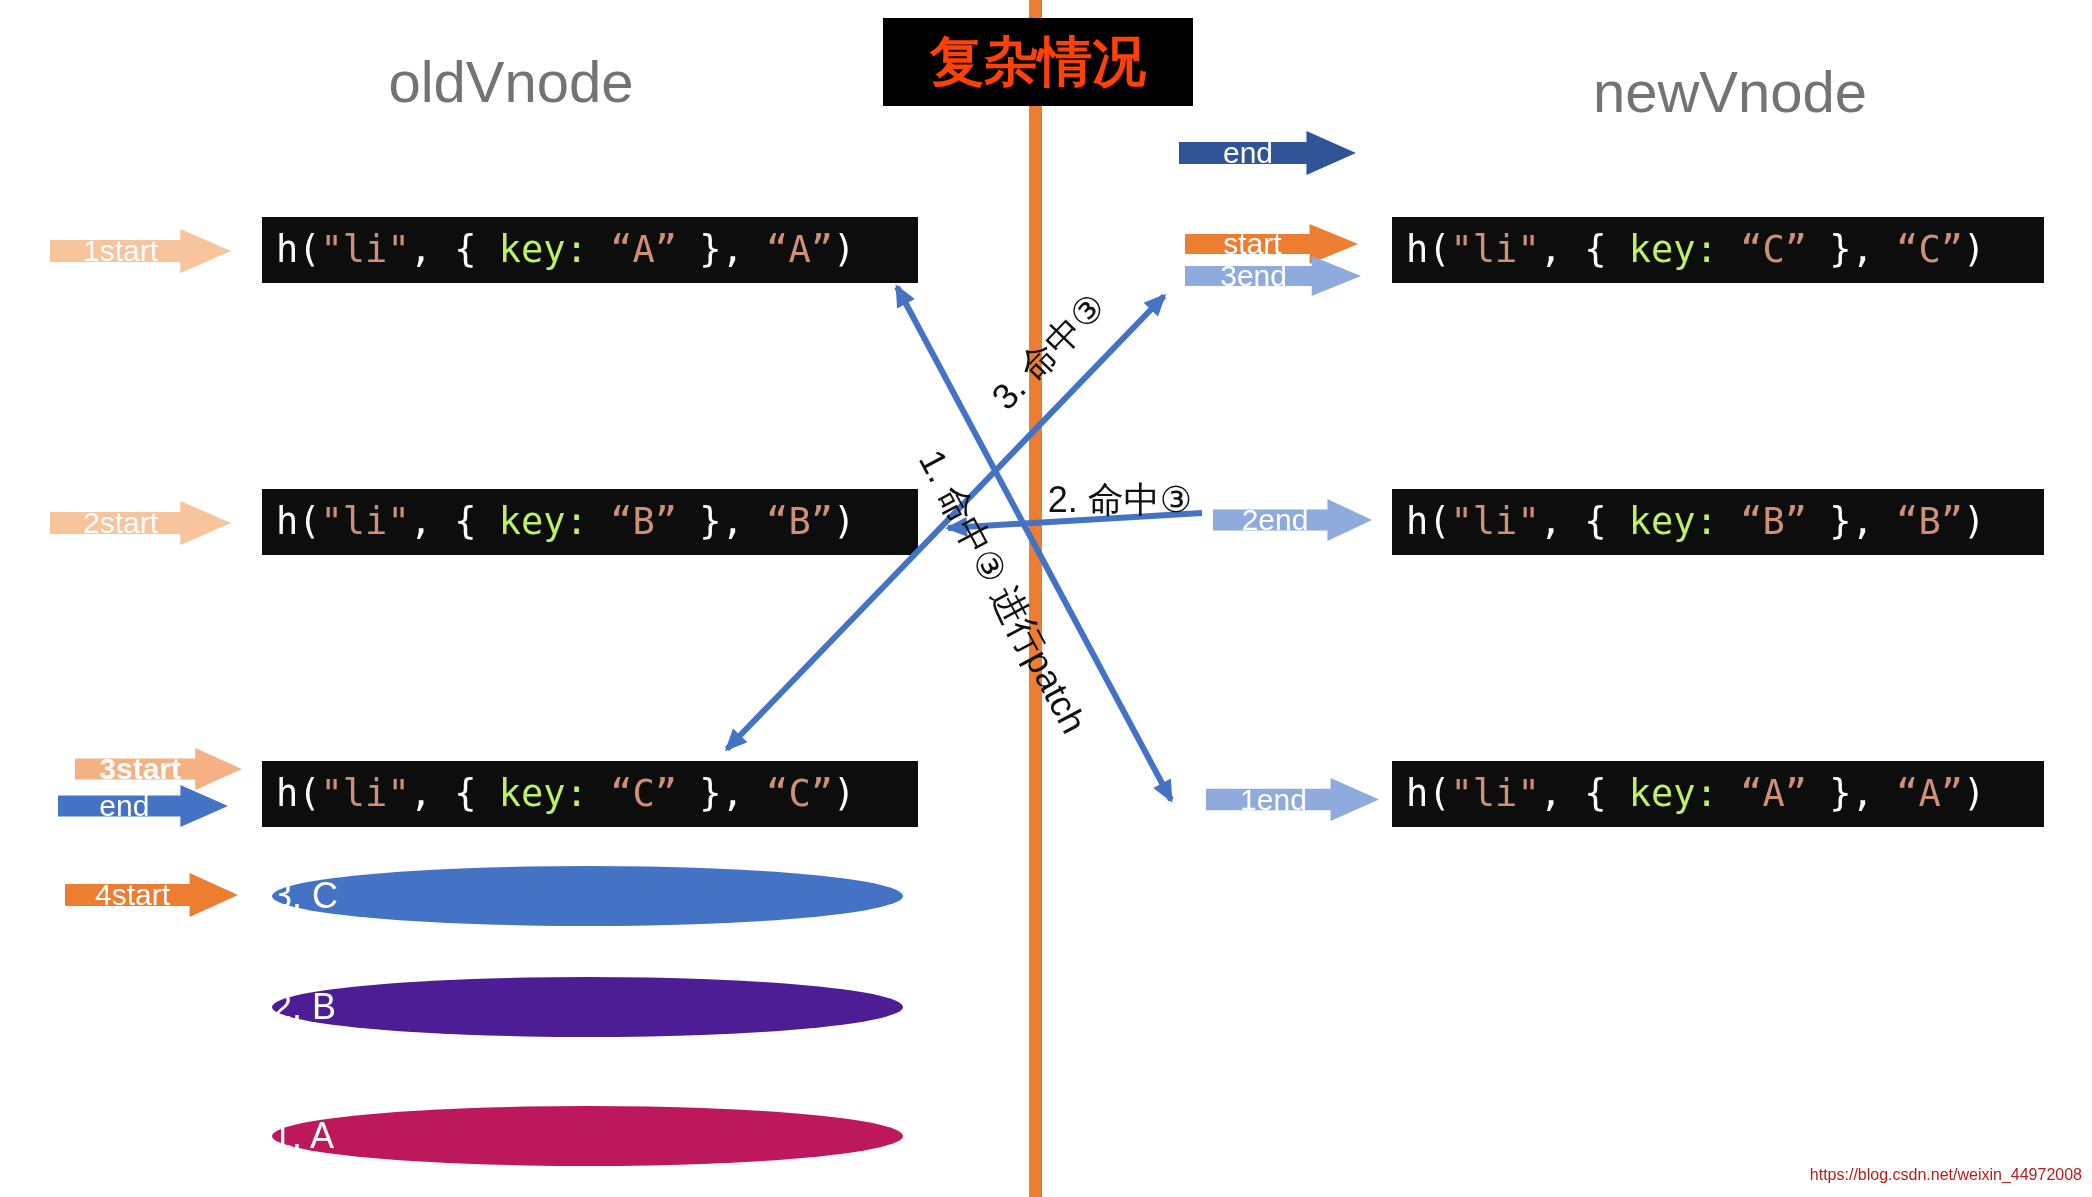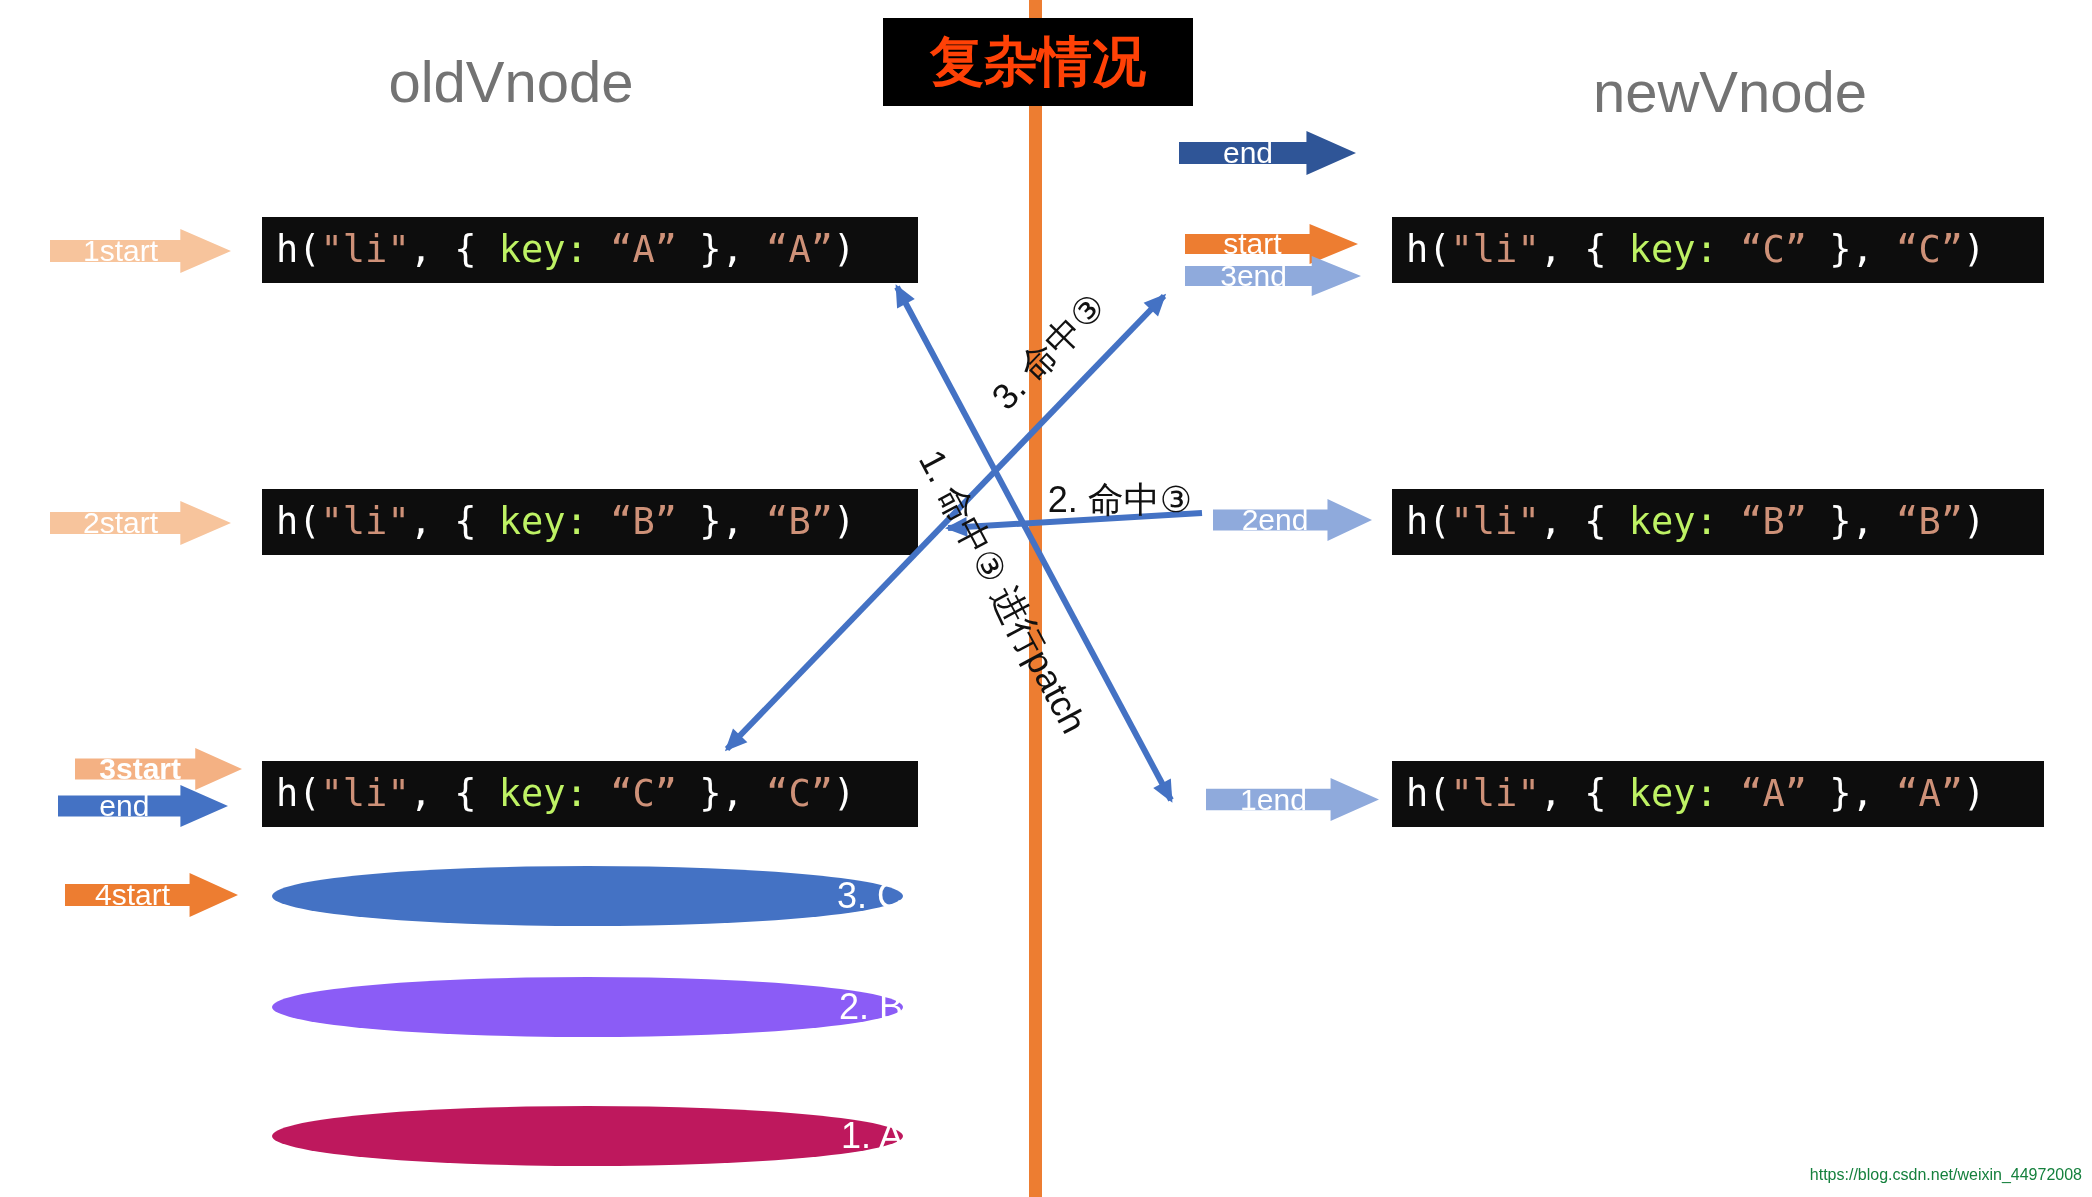--- a/index.html
+++ b/index.html
@@ -28,24 +28,24 @@
   .barrow svg{position:absolute;left:0;top:0;width:100%;height:100%;display:block;}
   .barrow-label{
     position:absolute;left:0;top:0;height:100%;width:78%;
     display:flex;align-items:center;justify-content:center;
     color:#ffffff;font-size:30px;white-space:nowrap;text-align:center;
   }
   .overlay{position:absolute;left:0;top:0;z-index:4;pointer-events:none;}
   .anno{position:absolute;font-size:36px;color:#111111;white-space:nowrap;z-index:5;}
   .ellipse{
     position:absolute;left:272px;width:631px;height:60px;border-radius:50%;
-    background:#4472C4;display:flex;align-items:center;justify-content:flex-end;
+    background:#4472C4;display:flex;align-items:center;justify-content:flex-start;
     color:#ffffff;font-size:36px;z-index:2;
   }
-  .watermark{position:absolute;right:10px;top:1166px;font-size:16px;color:#15803d;z-index:6;}
+  .watermark{position:absolute;right:10px;top:1166px;font-size:16px;color:#b91c1c;z-index:6;}
 </style>
 </head>
 <body>
 
 <div class="vline" style="background: rgb(237, 125, 49);"></div>
 <div class="banner" style="background: #000000;">
     <span>复杂情况</span>
   </div>
 
 <div class="side-title" style="left:346px;top:48px;width:330px;text-align:center;">oldVnode</div>
@@ -132,20 +132,20 @@
   <line x1="1202" y1="513" x2="948" y2="528" stroke="#4472C4" stroke-width="6" marker-end="url(#ah)"></line>
 </svg>
 
 <div class="anno" style="left:1049px;top:352px;transform:translate(-50%,-50%) rotate(-46deg);">3. 命中③</div>
 <div class="anno" style="left:1002px;top:592px;transform:translate(-50%,-50%) rotate(62deg);">1. 命中③ 进行patch</div>
 <div class="anno" style="left:1120px;top:500px;transform:translate(-50%,-50%);">2. 命中③</div>
 
 <div class="ellipse" style="top: 866px; background: rgb(68, 114, 196);">
     <span>3. C</span>
   </div>
-<div class="ellipse" style="top: 977px; background: #8b5cf6;">
+<div class="ellipse" style="top: 977px; background: #4c1d95;">
     <span>2. B</span>
   </div>
 <div class="ellipse" style="top: 1106px; background: #be185d;">
     <span>1. A</span>
   </div>
 
 <div class="watermark">https://blog.csdn.net/weixin_44972008</div>
 
 </body></html>

